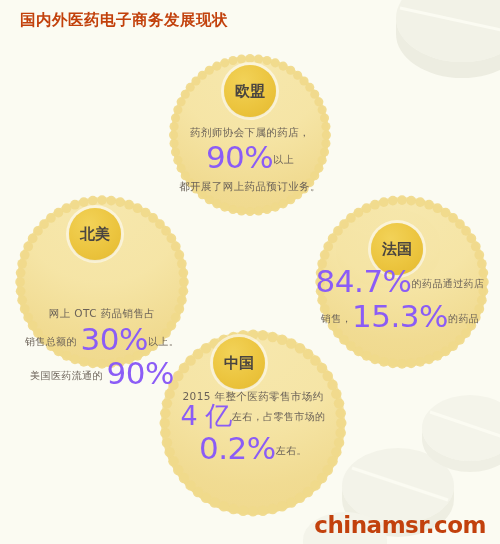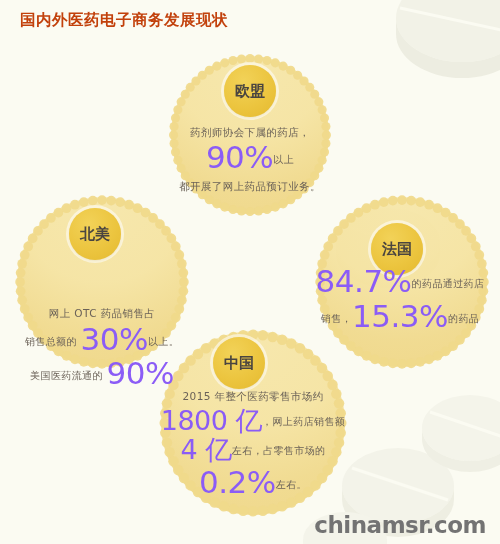--- a/index.html
+++ b/index.html
@@ -94,21 +94,21 @@
   #txt-fr .l3{ margin-top:-2px; }
 
   #txt-cn { left:157px; top:385px; width:192px; }
   #txt-cn .l2{ margin-top:-1px; }
   #txt-cn .l3{ margin-top:-6px; }
   #txt-cn .l4{ margin-top:-5px; }
 
   
   .watermark{
     position:absolute; right:14px; bottom:6px; z-index:8;
-    font-size:23px; font-weight:bold; color:#737373;
+    font-size:23px; font-weight:bold; color:#c2410c;
     letter-spacing:-.5px;
     font-family:"DejaVu Sans","Liberation Sans",sans-serif;
   }
 </style>
 </head>
 <body>
 
 <svg id="bg-decor" width="500" height="544" viewBox="0 0 500 544">
   <defs>
     <clipPath id="frame">
@@ -419,18 +419,17 @@
     <span class="ln l1"><span class="sm">网上 OTC 药品销售占</span></span>
     <span class="ln l2"><span class="sm-in">销售总额的 </span><span class="big">30%</span><span class="sm-in">以上。</span></span>
     <span class="ln l3"><span class="sm-in">美国医药流通的 </span><span class="big">90%</span></span>
   </div>
 <div class="txt" id="txt-fr">
     <span class="ln l1"><span class="big">84.7%</span><span class="sm-in">的药品通过药店</span></span>
     <span class="ln l2"><span class="sm-in">销售，</span><span class="big">15.3%</span><span class="sm-in">的药品</span></span>
   </div>
 <div class="txt" id="txt-cn">
     <span class="ln l1"><span class="sm">2015 年整个医药零售市场约</span></span>
-    <span class="ln l2"><span class="big cjk">1800 亿</span><span class="sm-in">，网上药店销售额</span></span>
     <span class="ln l3"><span class="big cjk">4 亿</span><span class="sm-in">左右，占零售市场的</span></span>
     <span class="ln l4"><span class="big">0.2%</span><span class="sm-in">左右。</span></span>
   </div>
 
 <div class="watermark">chinamsr.com</div>
 
 </body></html>

